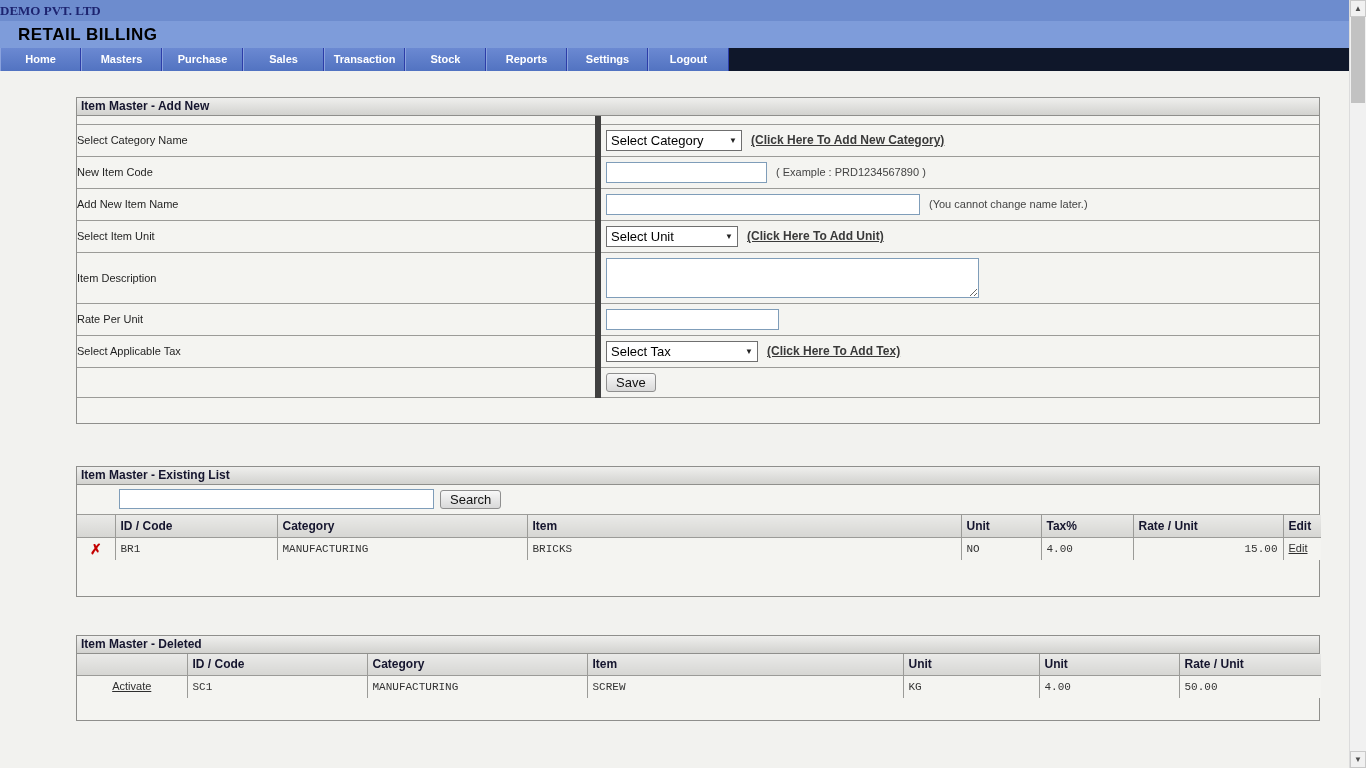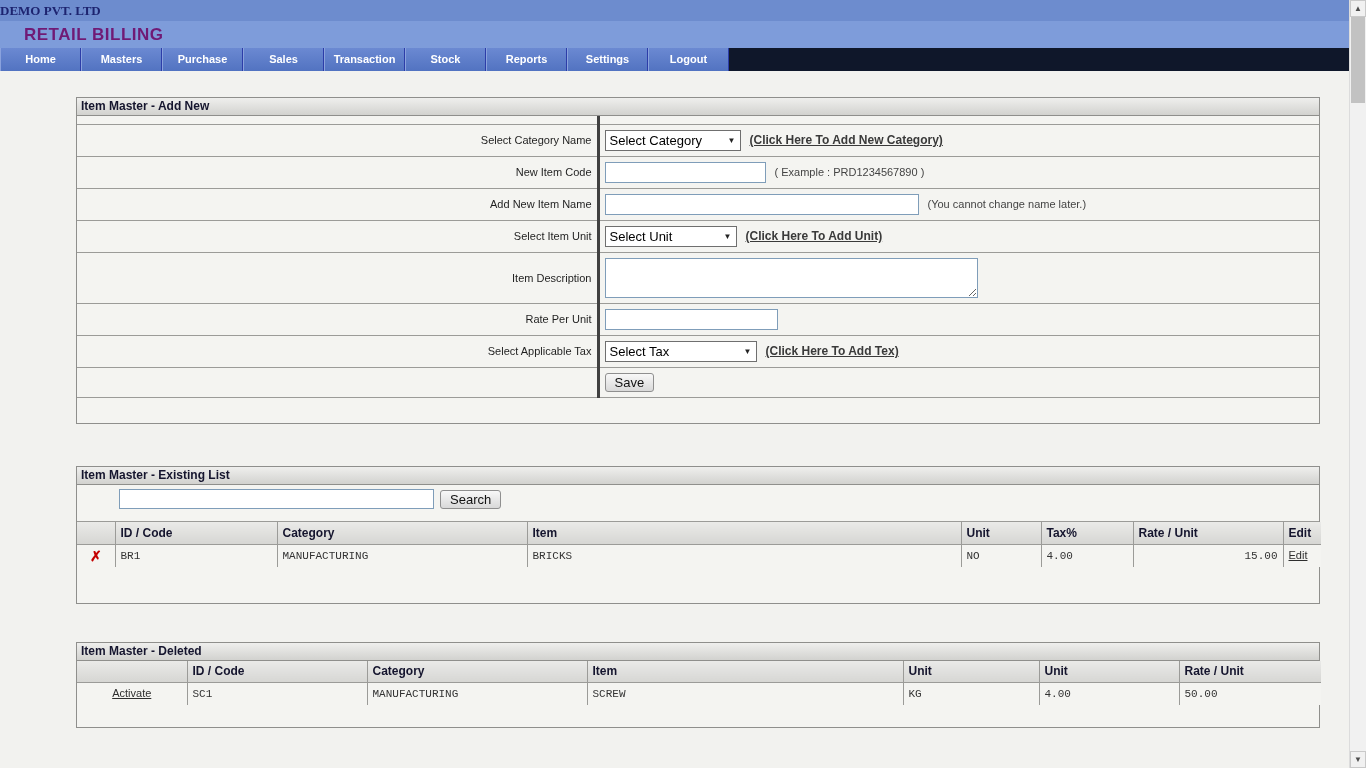--- a/index.html
+++ b/index.html
@@ -19,22 +19,22 @@
   .topbar {
     height:21px; background:#6d8cce;
   }
   .company {
     font-family:"Liberation Serif", serif;
     font-weight:bold; font-size:13px; color:#1d2470;
     line-height:21px; padding-right:28px;
   }
   .titlebar { height:27px; background:#7e9cda; }
   .apptitle {
-    font-size:17px; font-weight:bold; color:#701a75;
-    line-height:27px; padding-left:24px; letter-spacing:0.5px;
+    font-size:17px; font-weight:bold; color:#000000;
+    line-height:27px; padding-left:18px; letter-spacing:0.5px;
   }
   .navbar {
     height:23px; background:#0f172a;
     display:flex; align-items:stretch;
   }
   .tab {
     width:81px; text-align:center;
     color:#ffffff; font-size:11px; font-weight:bold;
     line-height:23px; cursor:pointer;
     background:linear-gradient(#6b89d2,#5273c1);
@@ -56,24 +56,24 @@
     background:linear-gradient(#efefed,#d2d2cf);
     border-bottom:1px solid #8f8f8c;
     font-size:12px; font-weight:bold; color:#15152e;
   }
 
   
   .form-table { width:100%; border-collapse:collapse; }
   .form-table td { border-bottom:1px solid #9b9b98; vertical-align:middle; }
   .form-table tr:last-child td { border-bottom:none; }
   .label-cell {
-    width:521px; text-align:right;
+    width:521px; text-align:left;
     padding:6px 5px 6px 0;
     font-size:11px; color:#1f1f1f;
-    border-right:3px solid #404040;
+    border-right:6px solid #404040;
   }
   .field-cell { padding:5px 4px 5px 5px; }
   .spacer-row td { height:8px; padding:0; }
   .bottom-row td { height:26px; padding:0; border-bottom:none; }
   .field-wrap { display:flex; align-items:center; gap:9px; }
 
   .selectbox {
     display:flex; align-items:center; justify-content:space-between;
     background:#ffffff; border:1px solid #6f6f6f;
     height:21px; padding:0 4px 0 4px;
@@ -102,21 +102,21 @@
   }
   .btn {
     font-size:13px; font-family:"Liberation Sans", sans-serif;
     border:1px solid #8f8f8f; border-radius:3px;
     background:linear-gradient(#f8f8f8,#d9d9d9);
     padding:1px 9px; color:#111; cursor:pointer;
   }
 
   
   .search-row {
-    padding:4px 4px 12px 42px;
+    padding:4px 4px 5px 42px;
     border-bottom:1px solid #9b9b98;
     display:flex; align-items:center; gap:6px;
   }
   .data-table {
     width:100%; border-collapse:collapse; table-layout:fixed;
     border-style:hidden;
   }
   .data-table th, .data-table td {
     border:1px solid #9b9b98;
     padding:3px 5px; overflow:hidden; white-space:nowrap;margin-top:45px;

